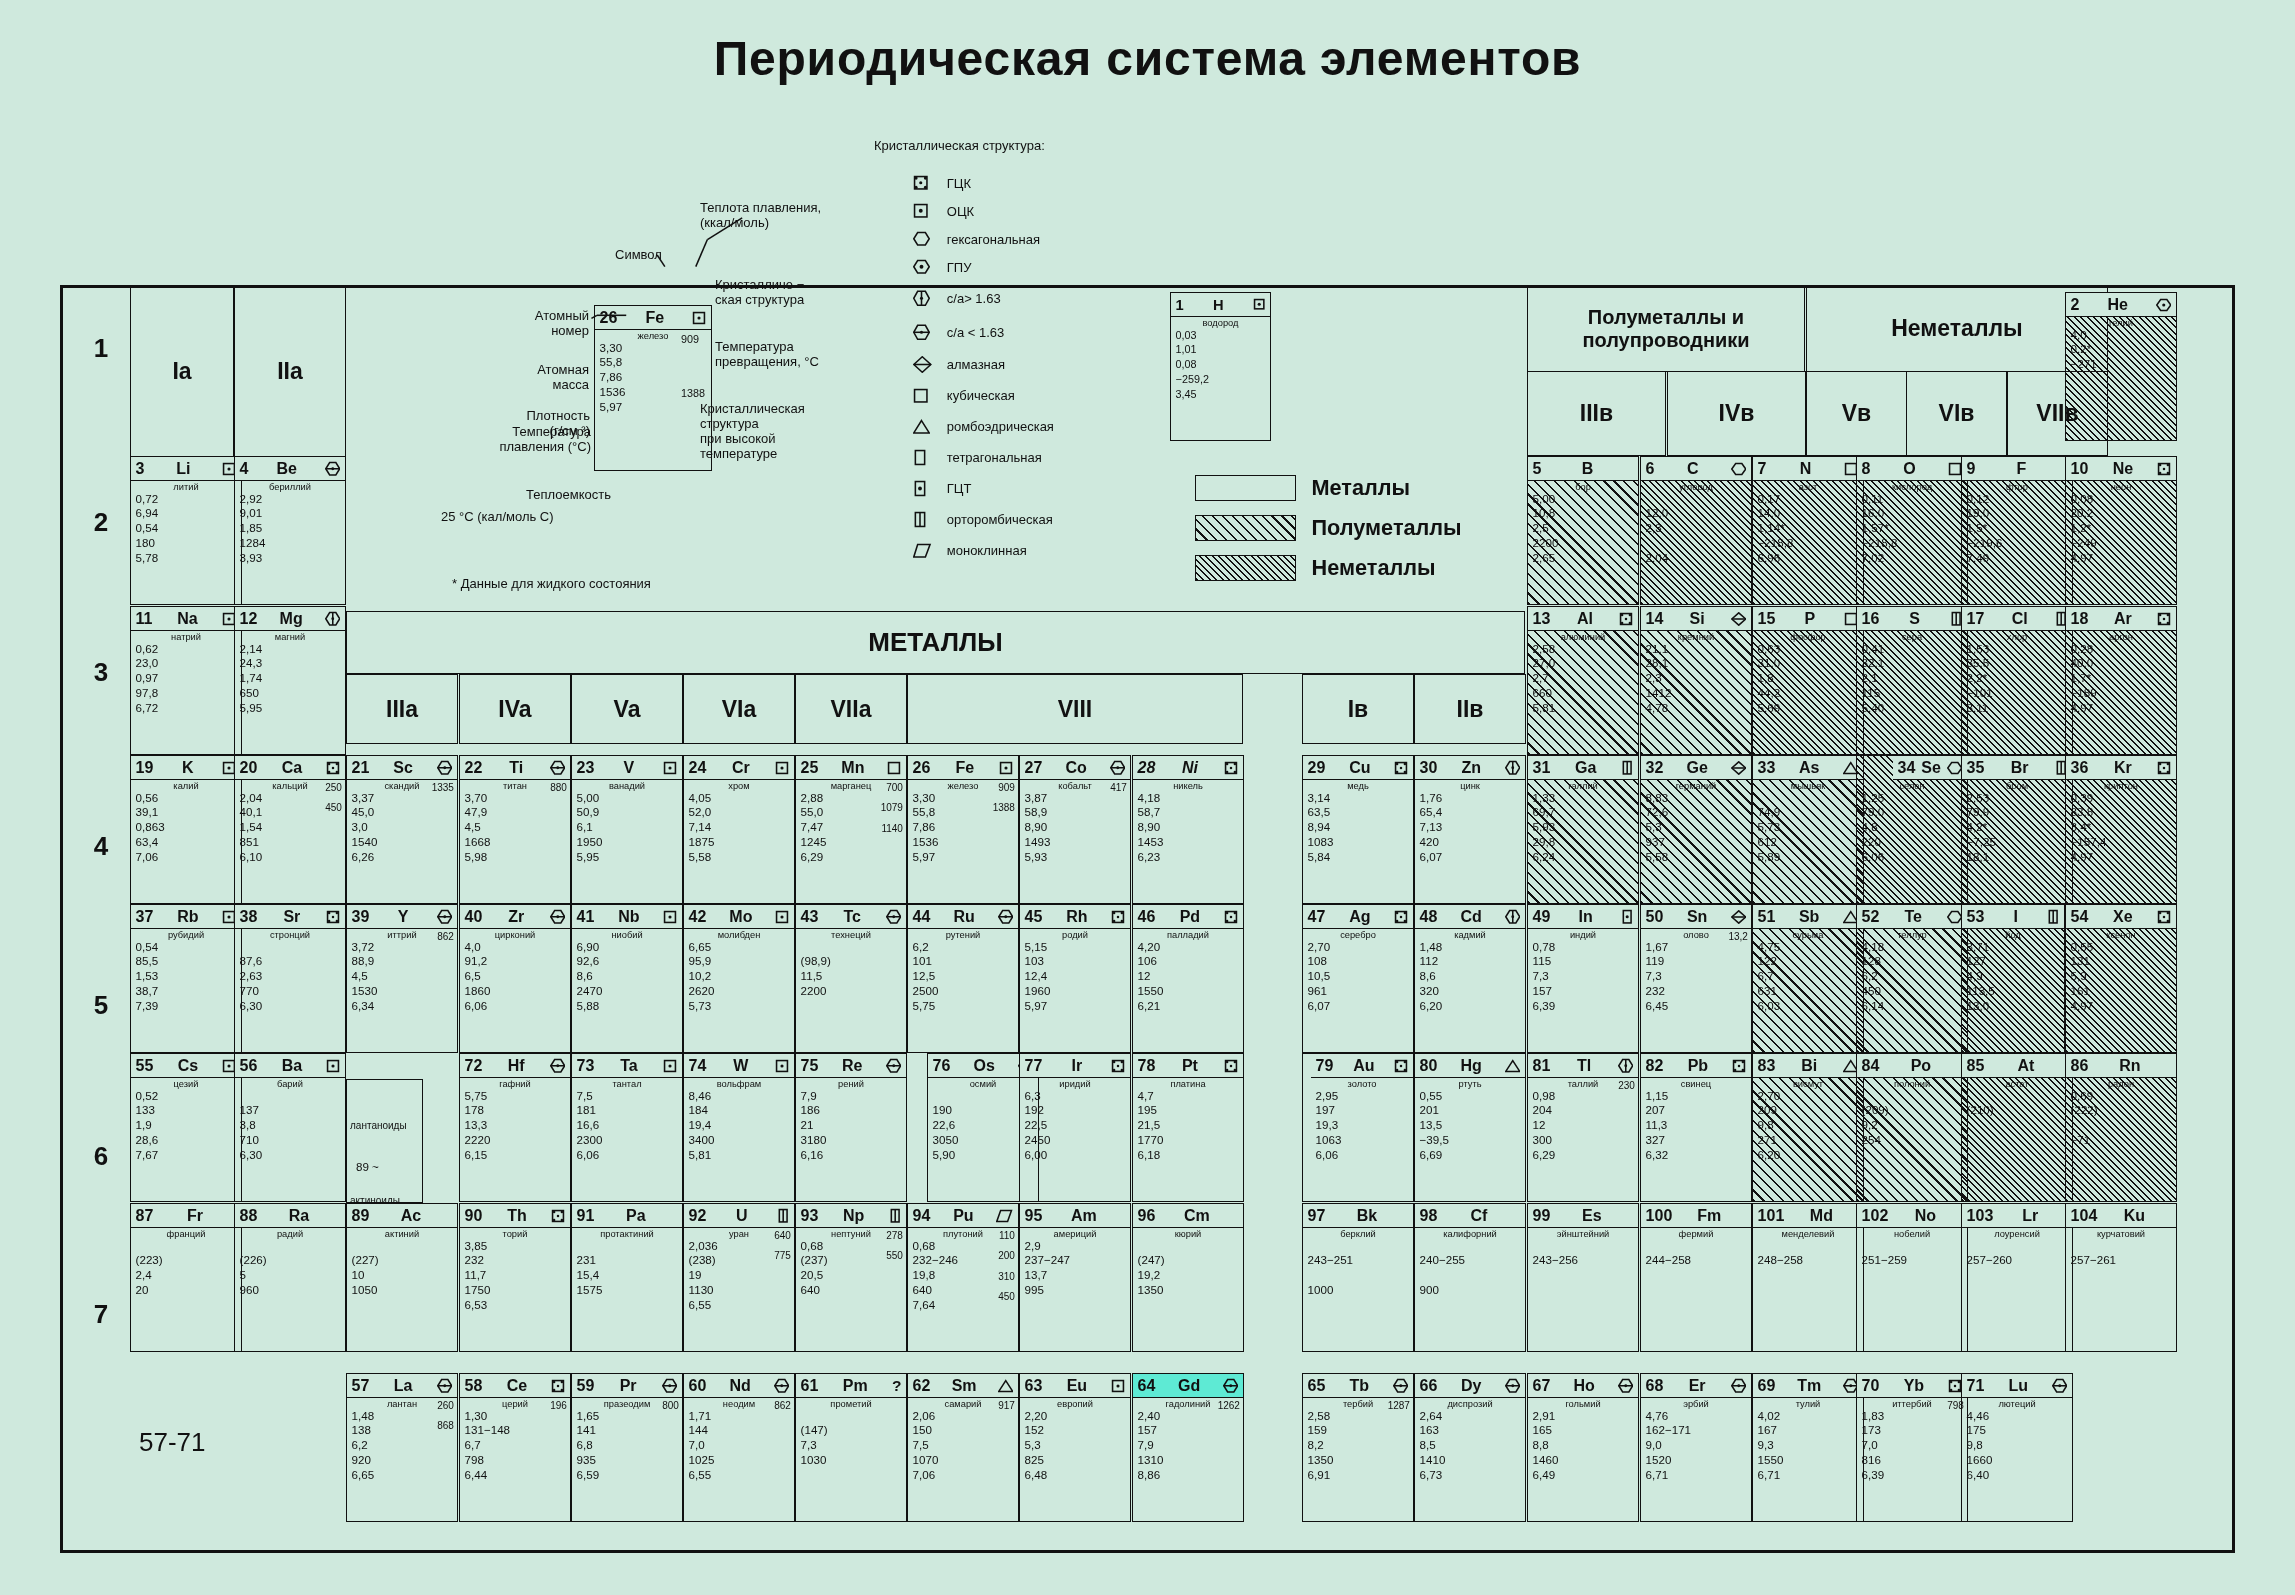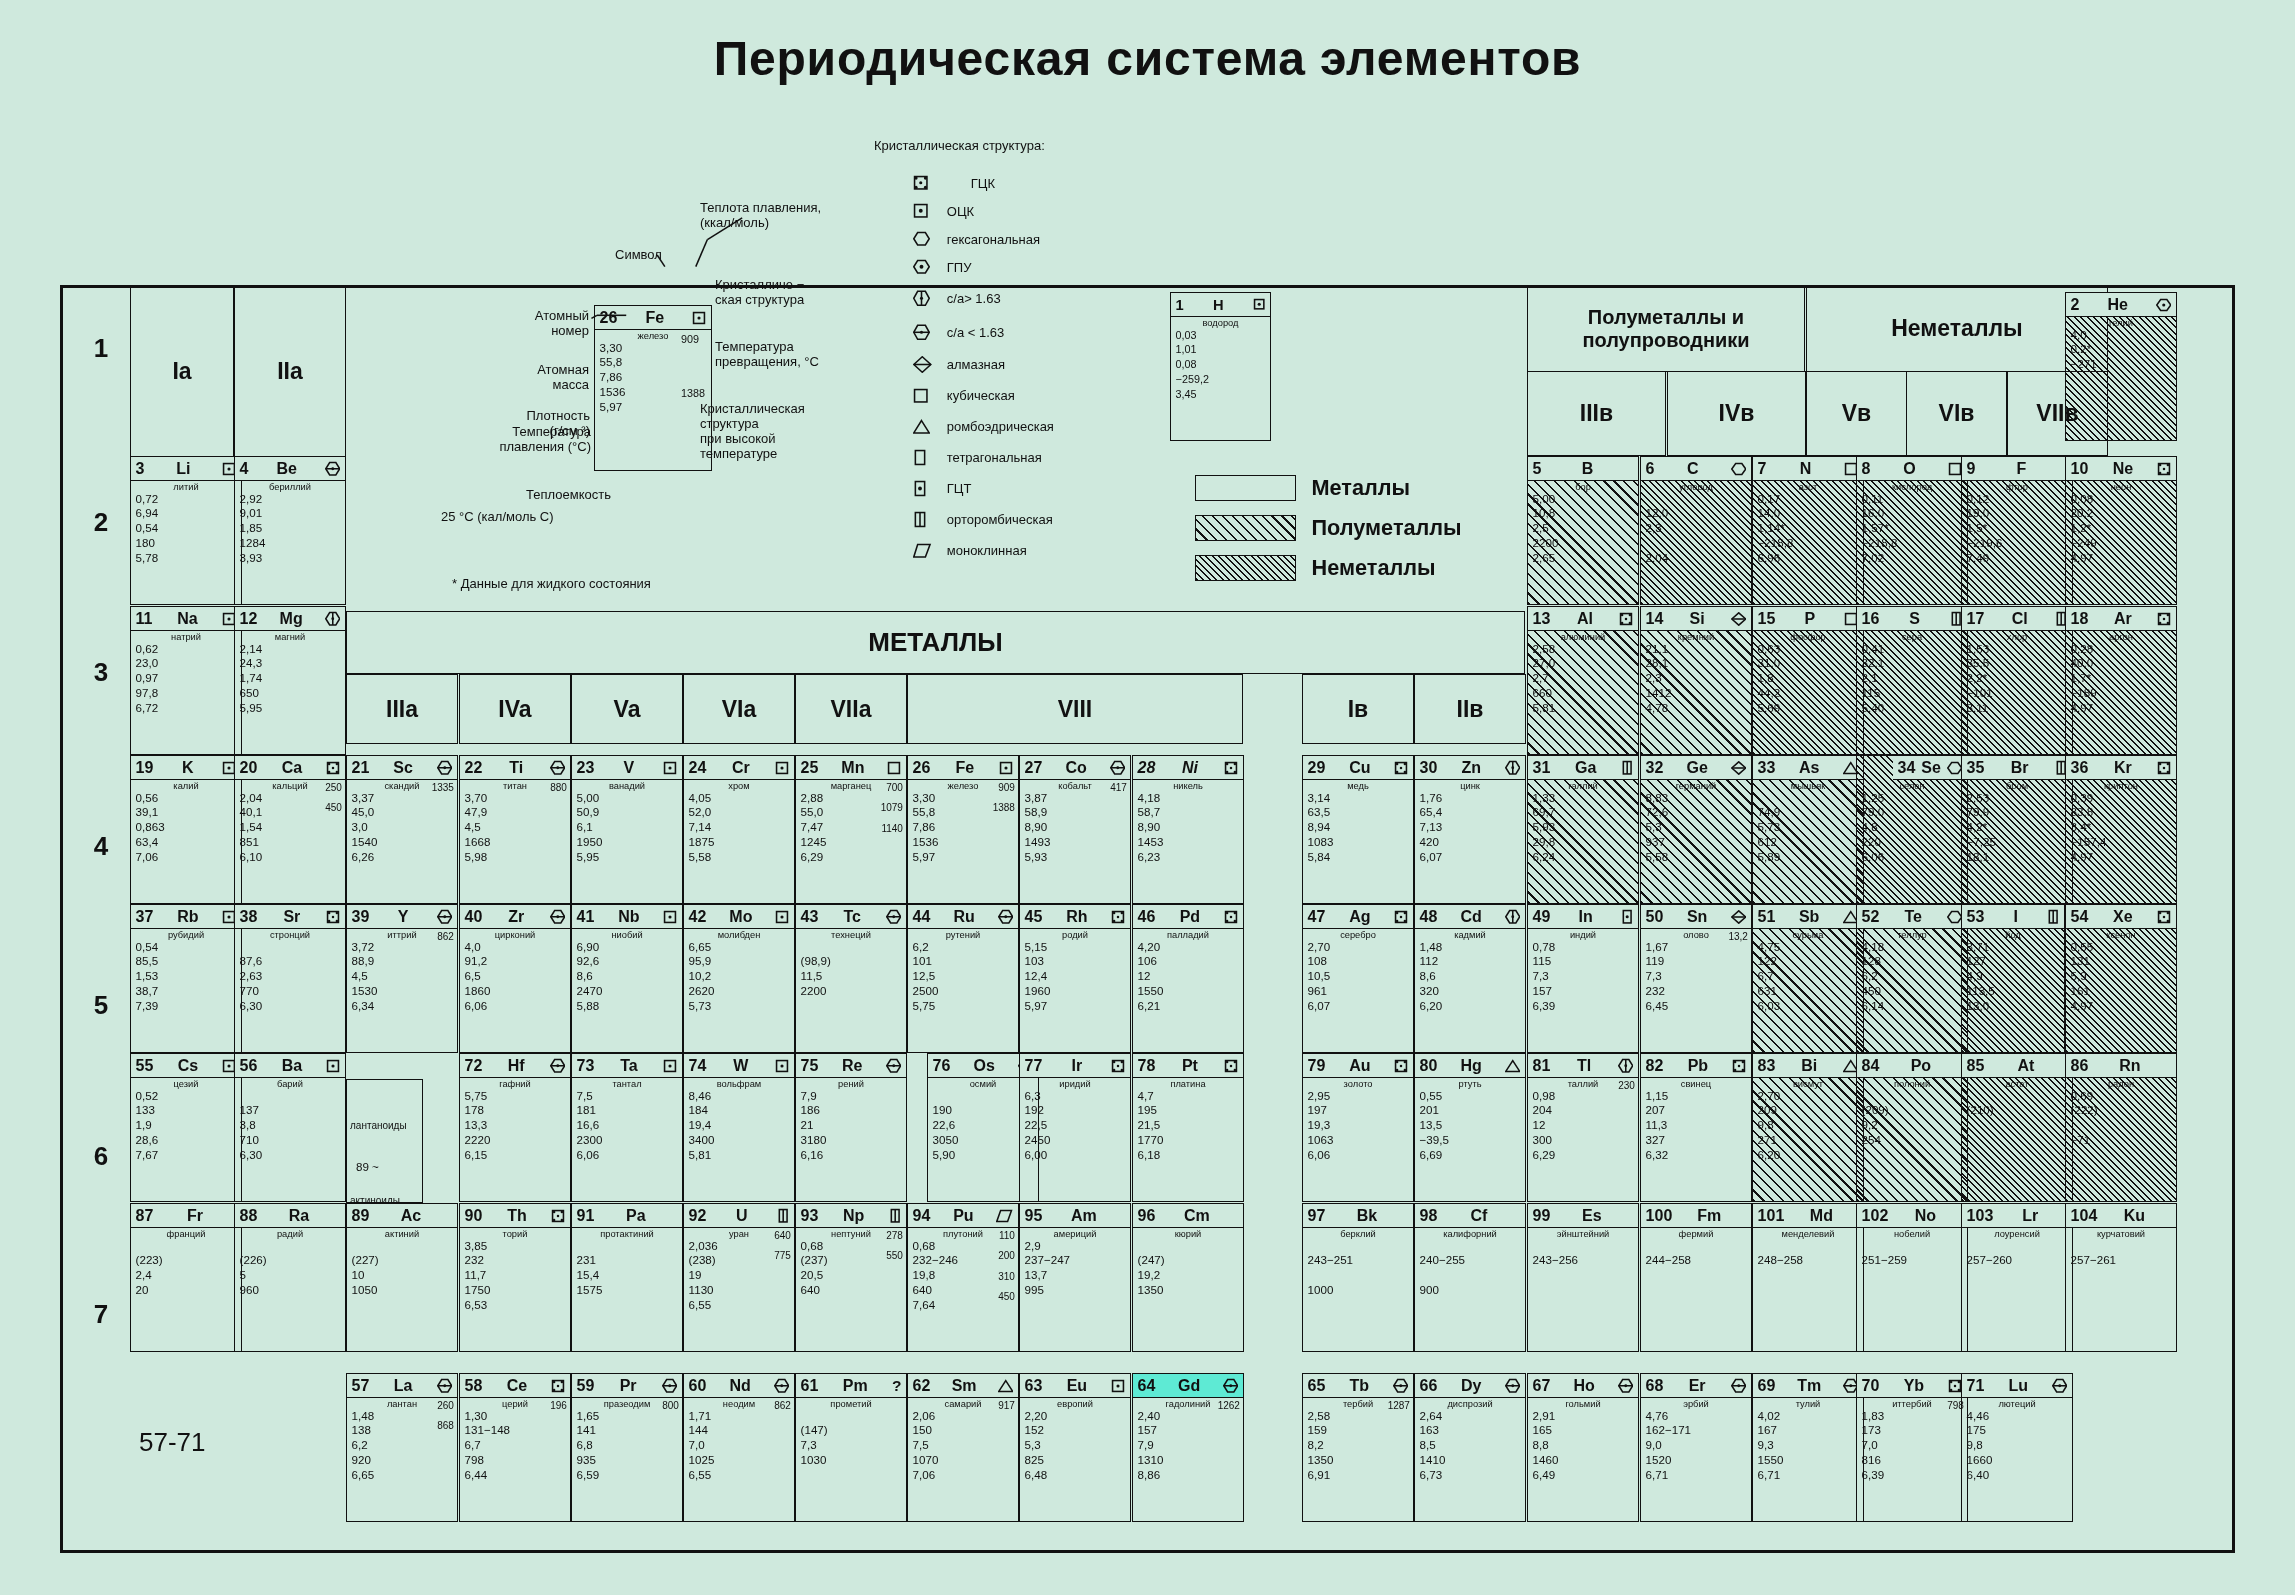--- a/index.html
+++ b/index.html
@@ -58,21 +58,21 @@
 
 <div class="page">
 
   <h1 class="title">Периодическая система элементов</h1>
 
   <div style="position:absolute;left:874px;top:138px;">
     <span class="note">Кристаллическая структура:</span>
   </div>
 
   <div style="position:absolute;left:913px;top:169px;width:402px;">
-    <div style="display:flex;align-items:center;height:28px;gap:24px;">
+    <div style="display:flex;align-items:center;height:28px;">
       <span style="width:23px;">
         <svg width="15.5" height="15.5" viewBox="0 0 20 20">
             <rect x="2" y="2" width="16" height="16" fill="none" stroke="#111" stroke-width="2"></rect>
             <circle cx="4" cy="4" r="2" fill="#111"></circle>
             <circle cx="16" cy="4" r="2" fill="#111"></circle>
             <circle cx="4" cy="16" r="2" fill="#111"></circle>
             <circle cx="16" cy="16" r="2" fill="#111"></circle>
             <circle cx="10" cy="10" r="2" fill="#111"></circle>
           </svg>
       </span>
@@ -1679,21 +1679,21 @@
         </div>
         <div class="name">платина</div>
         <div class="rows">
           <div class="r">4,7</div>
           <div class="r">195</div>
           <div class="r">21,5</div>
           <div class="r">1770</div>
           <div class="r">6,18</div>
         </div>
       </div>
-      <div class="el" style="left: 1302px; top: 1053px; width: 112px; height: 149px;">
+      <div class="el" style="left: 1302px; top: 1053px; width: 112px; height: 149px; padding-left: 8px;">
         <div class="top" style="background: rgb(207, 233, 221);">
           <span>79</span>
           <span>Au</span>
           <span>
             <svg width="14" height="14" viewBox="0 0 18 18">
               <rect x="2" y="2" width="14" height="14" fill="none" stroke="#111" stroke-width="2"></rect>
               <circle cx="4" cy="4" r="1.6" fill="#111"></circle>
               <circle cx="14" cy="4" r="1.6" fill="#111"></circle>
               <circle cx="4" cy="14" r="1.6" fill="#111"></circle>
               <circle cx="14" cy="14" r="1.6" fill="#111"></circle>

